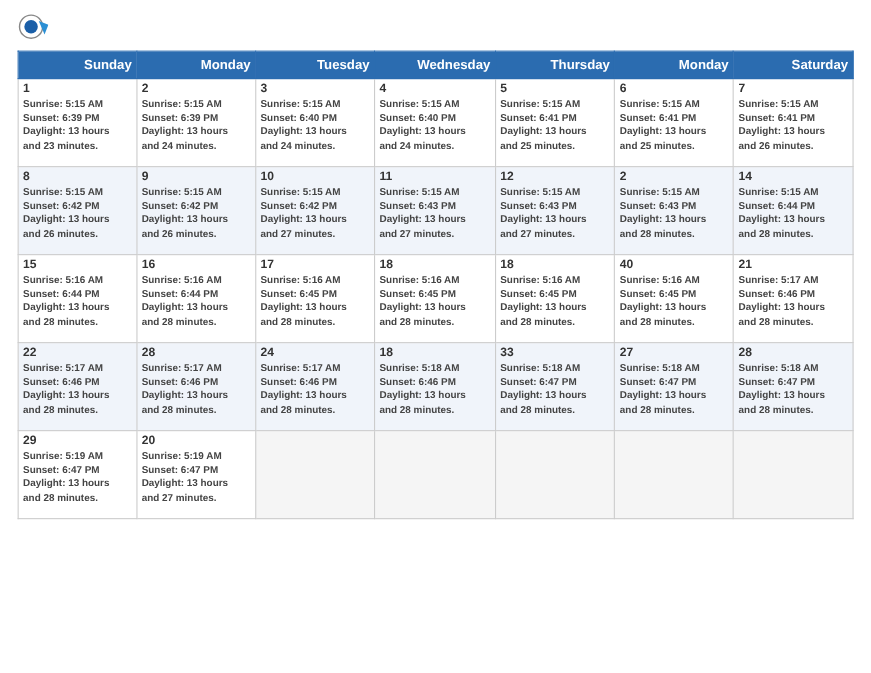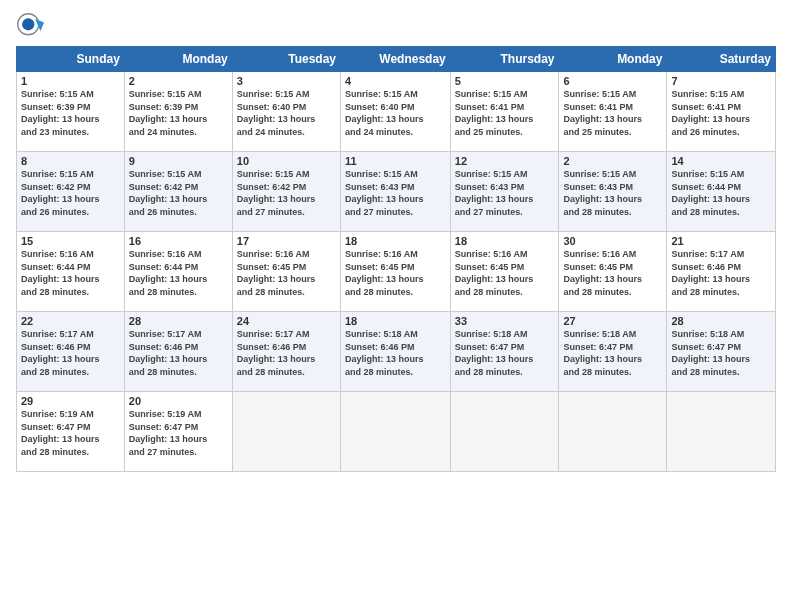--- a/index.html
+++ b/index.html
@@ -204,21 +204,21 @@
       </td>
           <td>
         <div class="day-num">18</div>
         <div class="day-info">Sunrise: 5:16 AM<br>Sunset: 6:45 PM<br>Daylight: 13 hours<br>and 28 minutes.</div>
       </td>
           <td>
         <div class="day-num">18</div>
         <div class="day-info">Sunrise: 5:16 AM<br>Sunset: 6:45 PM<br>Daylight: 13 hours<br>and 28 minutes.</div>
       </td>
           <td>
-        <div class="day-num">30</div>
+        <div class="day-num">40</div>
         <div class="day-info">Sunrise: 5:16 AM<br>Sunset: 6:45 PM<br>Daylight: 13 hours<br>and 28 minutes.</div>
       </td>
           <td>
         <div class="day-num">21</div>
         <div class="day-info">Sunrise: 5:17 AM<br>Sunset: 6:46 PM<br>Daylight: 13 hours<br>and 28 minutes.</div>
       </td>
         </tr>
         <tr class="row-alt">
           <td>
         <div class="day-num">22</div>

